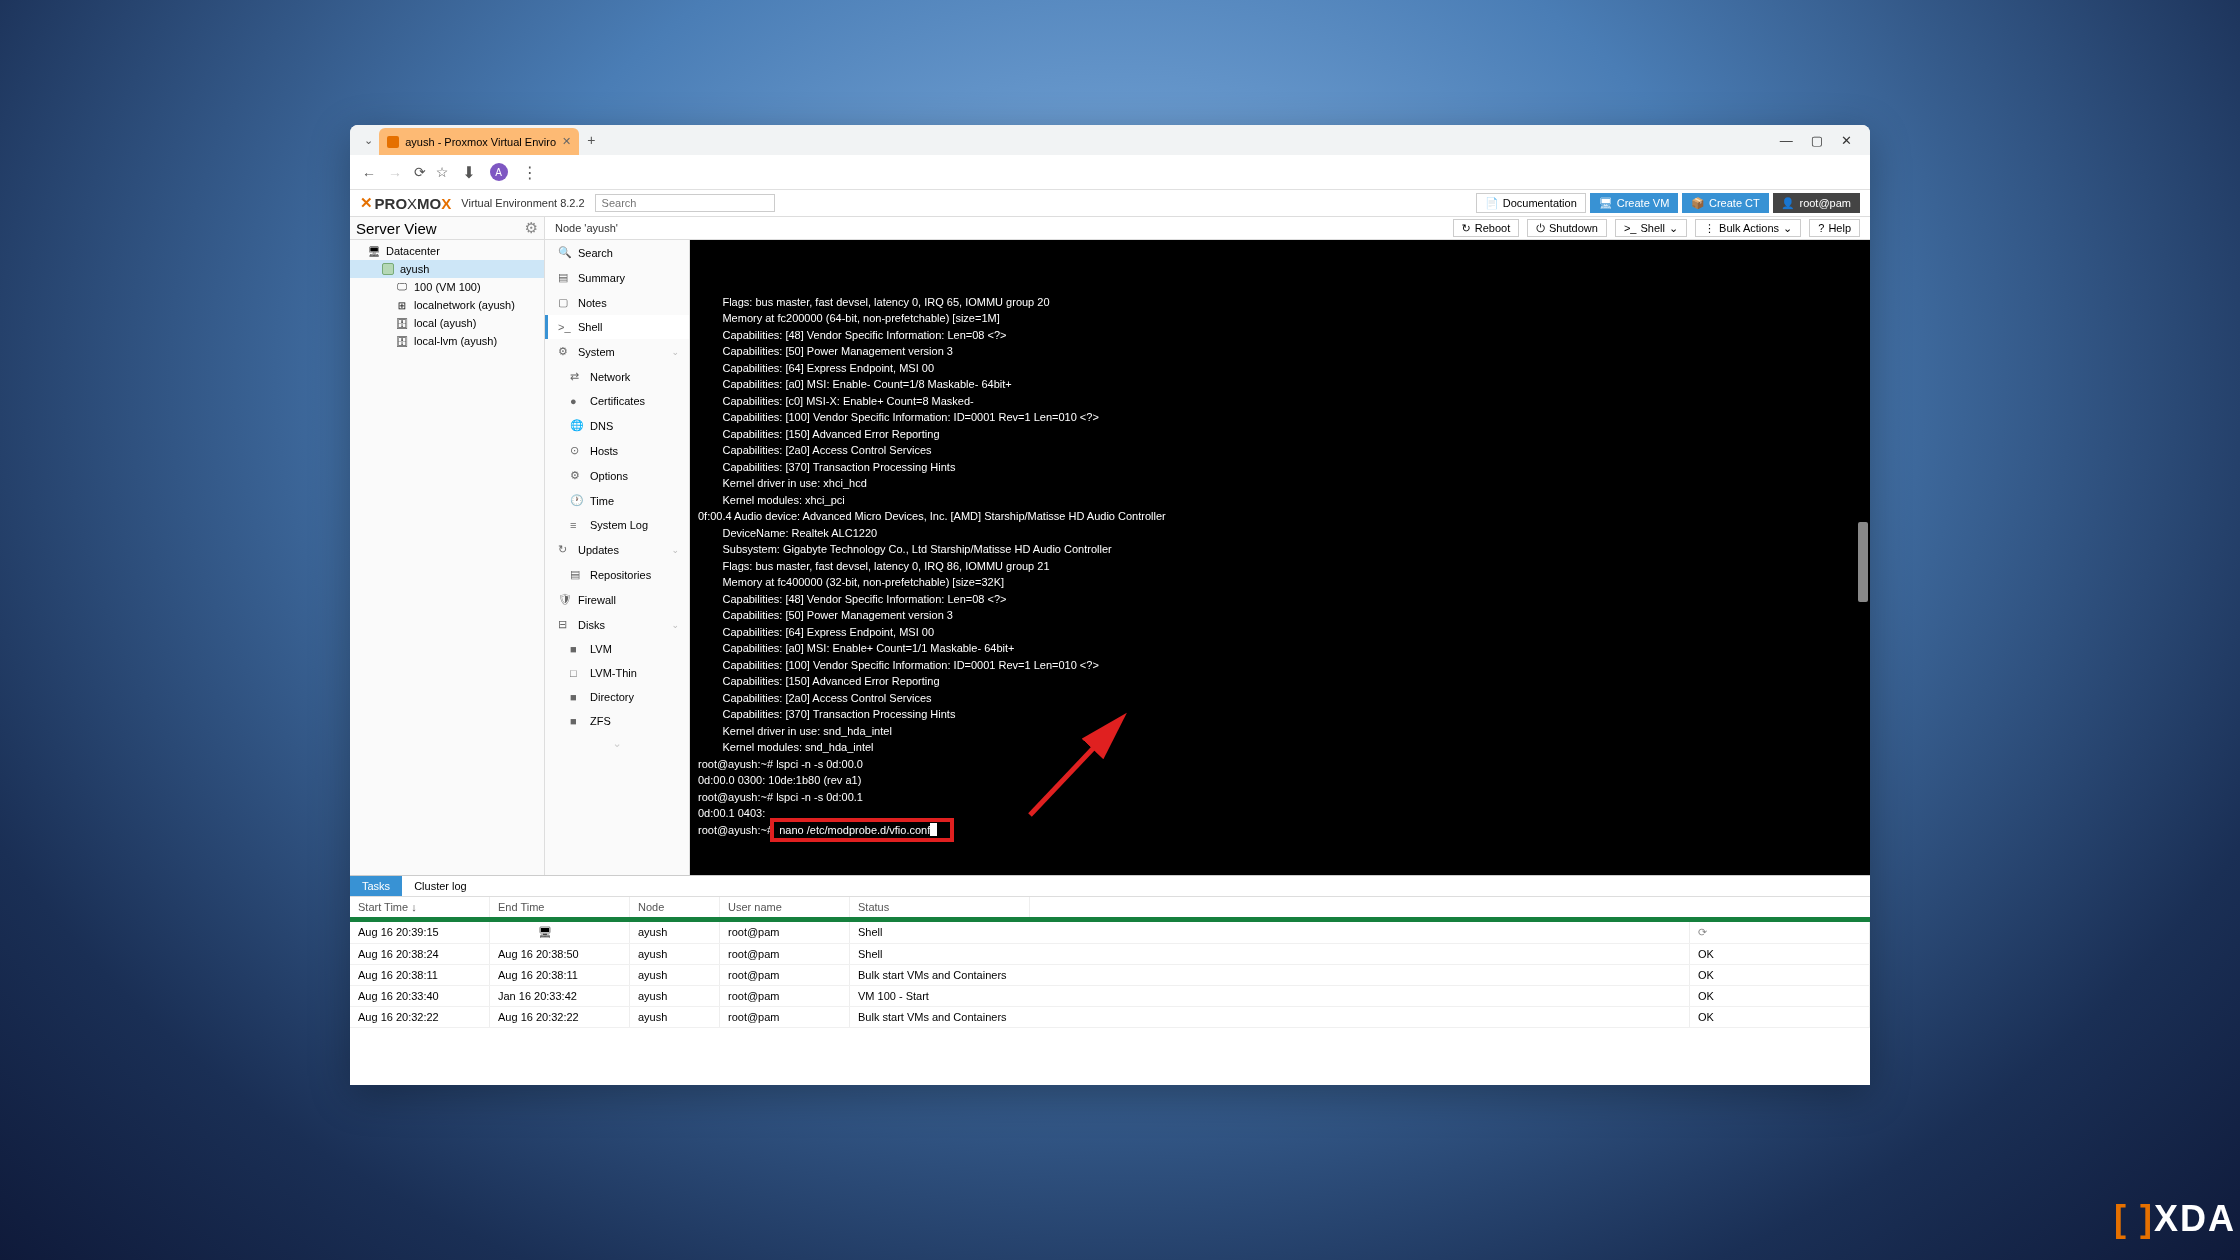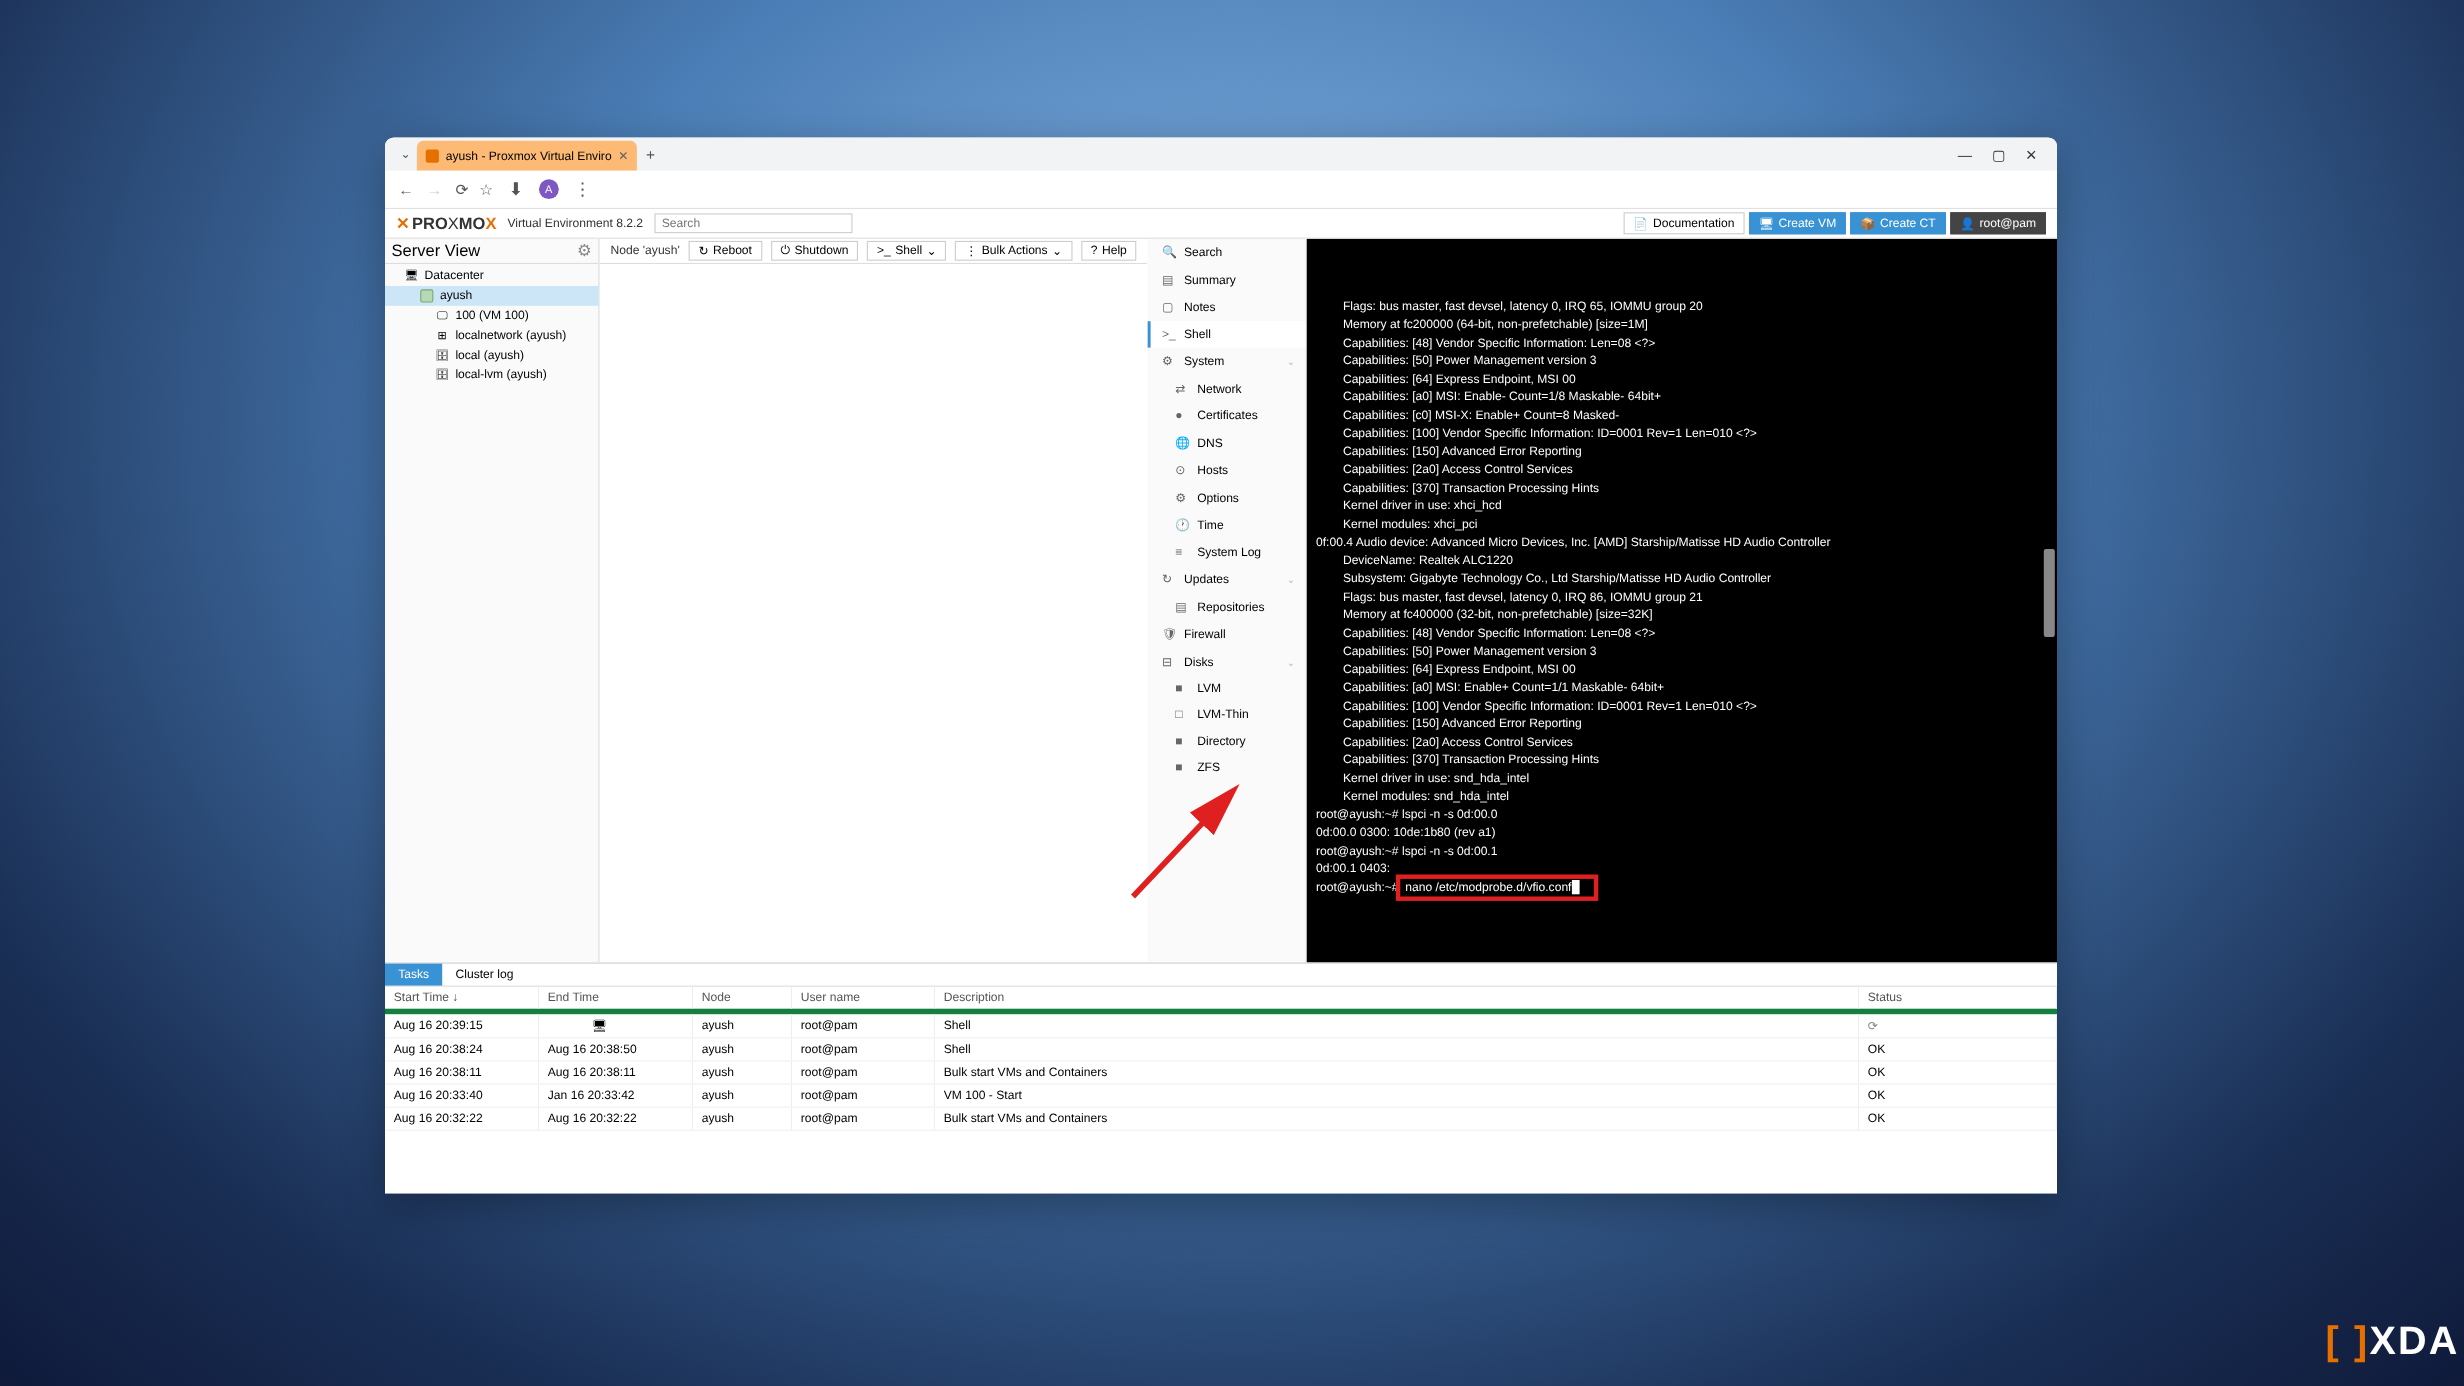--- a/index.html
+++ b/index.html
@@ -41,21 +41,21 @@
 .tree-hdr { height: 23px; display: flex; align-items: center; justify-content: space-between; padding: 0 6px; border-bottom: 1px solid #ddd; font-size: 15px; }
 .gear { color: #888; cursor: pointer; }
 .tree-items { flex: 1; font-size: 11px; padding: 2px 0; }
 .tree-item { display: flex; align-items: center; gap: 6px; padding: 3px 6px; cursor: pointer; }
 .tree-item.selected { background: #cde6f7; }
 .ti-icon { width: 12px; height: 12px; display: inline-flex; align-items: center; justify-content: center; font-size: 10px; }
 .indent1 { padding-left: 18px; }
 .indent2 { padding-left: 32px; }
 .indent3 { padding-left: 46px; }
 .ic-server { background: #b5d8b5; border: 1px solid #7a7; border-radius: 2px; }
-.pm-main { flex: 1; display: flex; flex-direction: row; overflow: hidden; }
+.pm-main { flex: 1; display: flex; flex-direction: column; overflow: hidden; }
 .pm-main-hdr { height: 23px; display: flex; align-items: center; padding: 0 10px; gap: 8px; border-bottom: 1px solid #ddd; font-size: 11px; }
 .main-title { flex: 1; color: #333; }
 .act-btn { height: 18px; padding: 0 8px; font-size: 11px; border: 1px solid #ccc; background: #fff; display: flex; align-items: center; gap: 4px; cursor: pointer; }
 .main-body { flex: 1; display: flex; overflow: hidden; }
 .pm-menu { width: 145px; background: #fafafa; border-right: 1px solid #ddd; font-size: 11px; overflow-y: auto; }
 .menu-item { display: flex; align-items: center; gap: 8px; padding: 6px 10px; cursor: pointer; border-left: 3px solid transparent; }
 .menu-item.selected { background: #fff; border-left-color: #3892d4; }
 .menu-item.sub { padding-left: 22px; }
 .menu-icon { width: 12px; color: #666; font-size: 11px; }
 .menu-expand { margin-left: auto; color: #bbb; font-size: 9px; }
@@ -280,21 +280,20 @@
     <div class="pm-tasks">
       <div class="task-tabs">
         <div class="task-tab active">Tasks</div>
         <div class="task-tab">Cluster log</div>
       </div>
       <div class="task-hdr">
         <div class="col-start">Start Time ↓</div>
         <div class="col-end">End Time</div>
         <div class="col-node">Node</div>
         <div class="col-user">User name</div>
-        <div class="col-desc">Description</div>
         <div class="col-status">Status</div>
       </div>
       <div id="task-rows">
           <div class="task-row">
             <div class="col-start">Aug 16 20:39:15</div>
             <div class="col-end"><span style="margin-left:40px">🖥</span></div>
             <div class="col-node">ayush</div>
             <div class="col-user">root@pam</div>
             <div class="col-desc">Shell</div>
             <div class="col-status"><span class="spinning">⟳</span></div>

